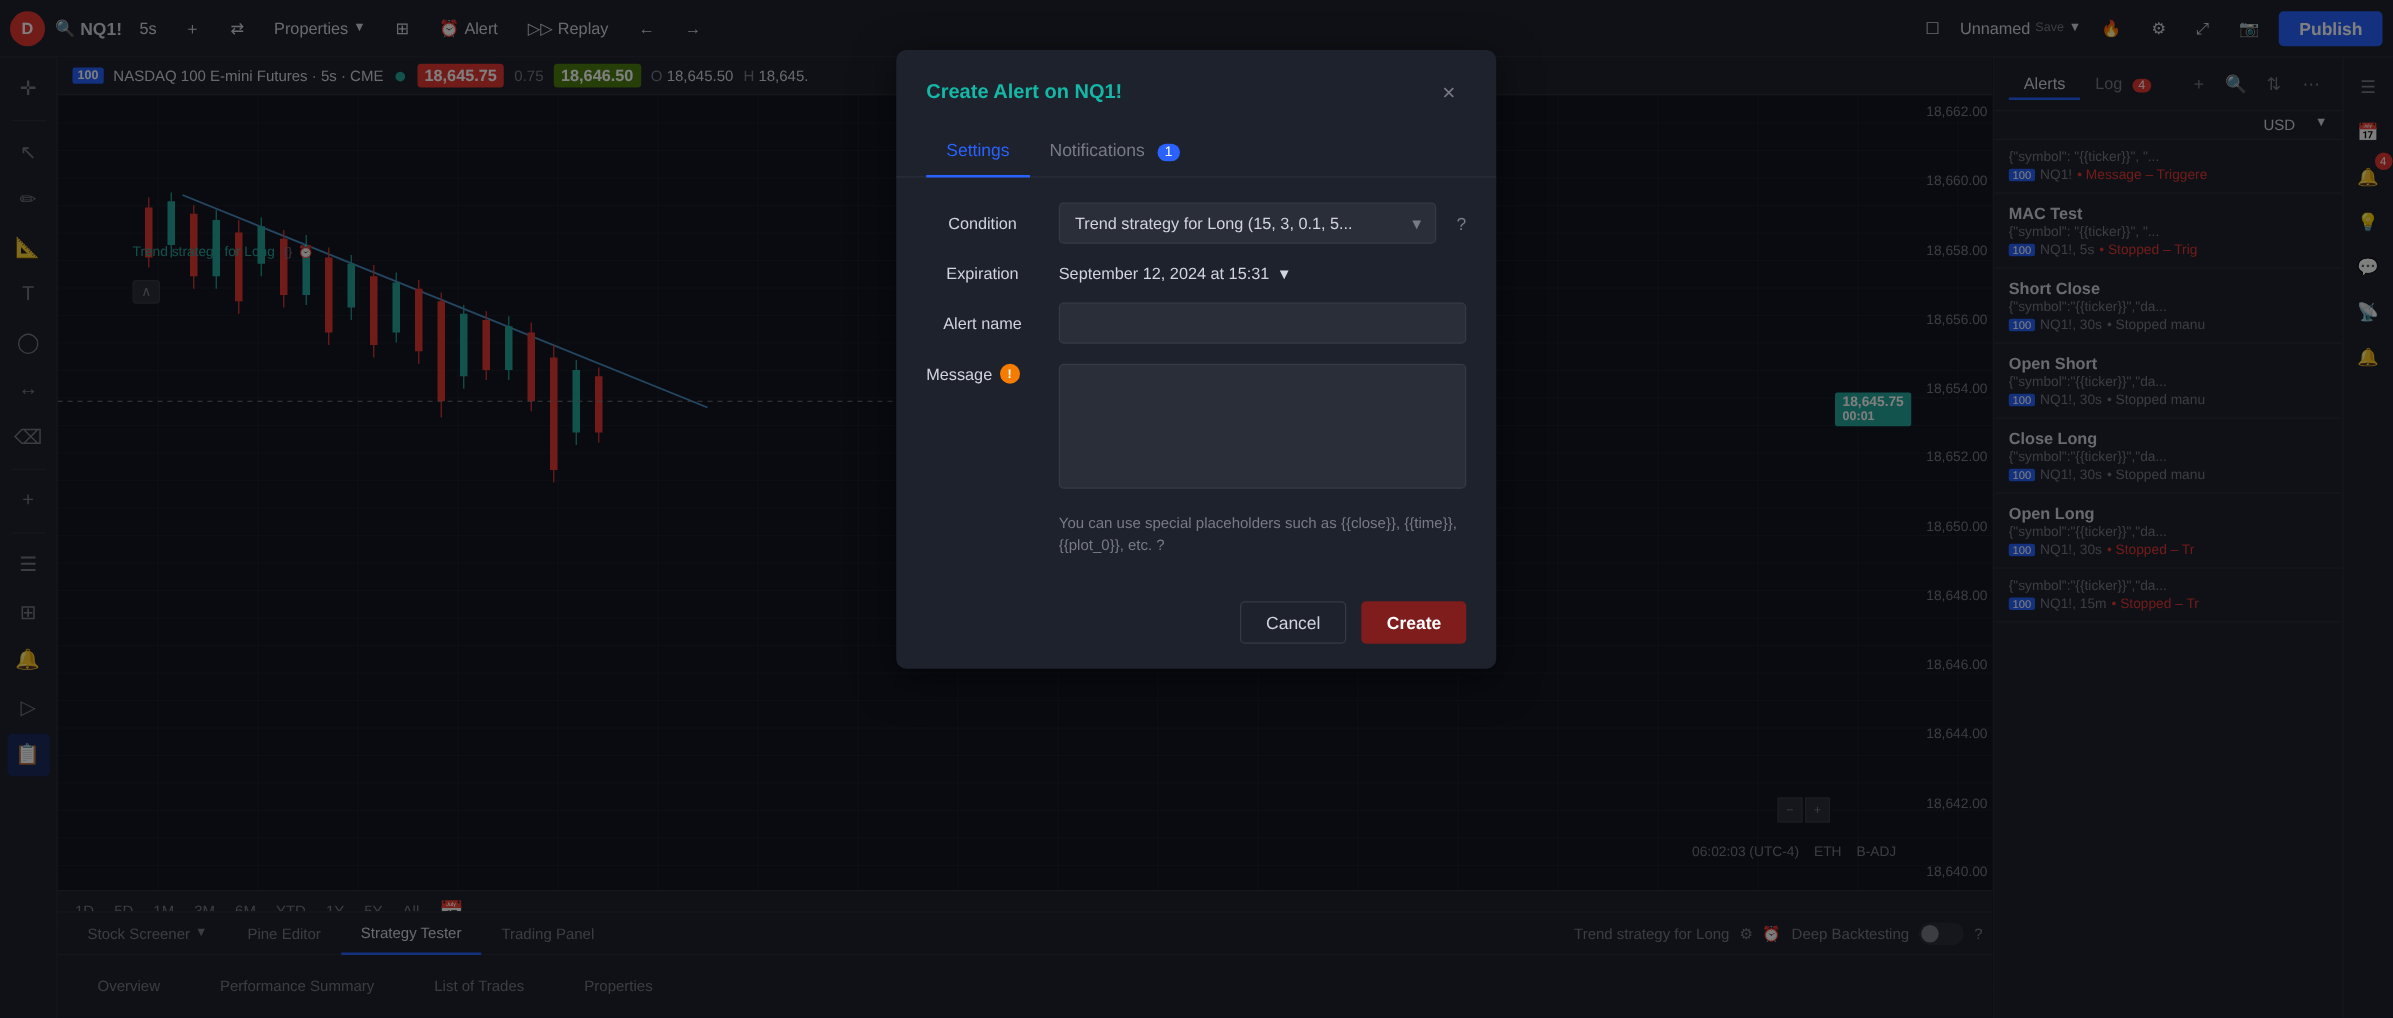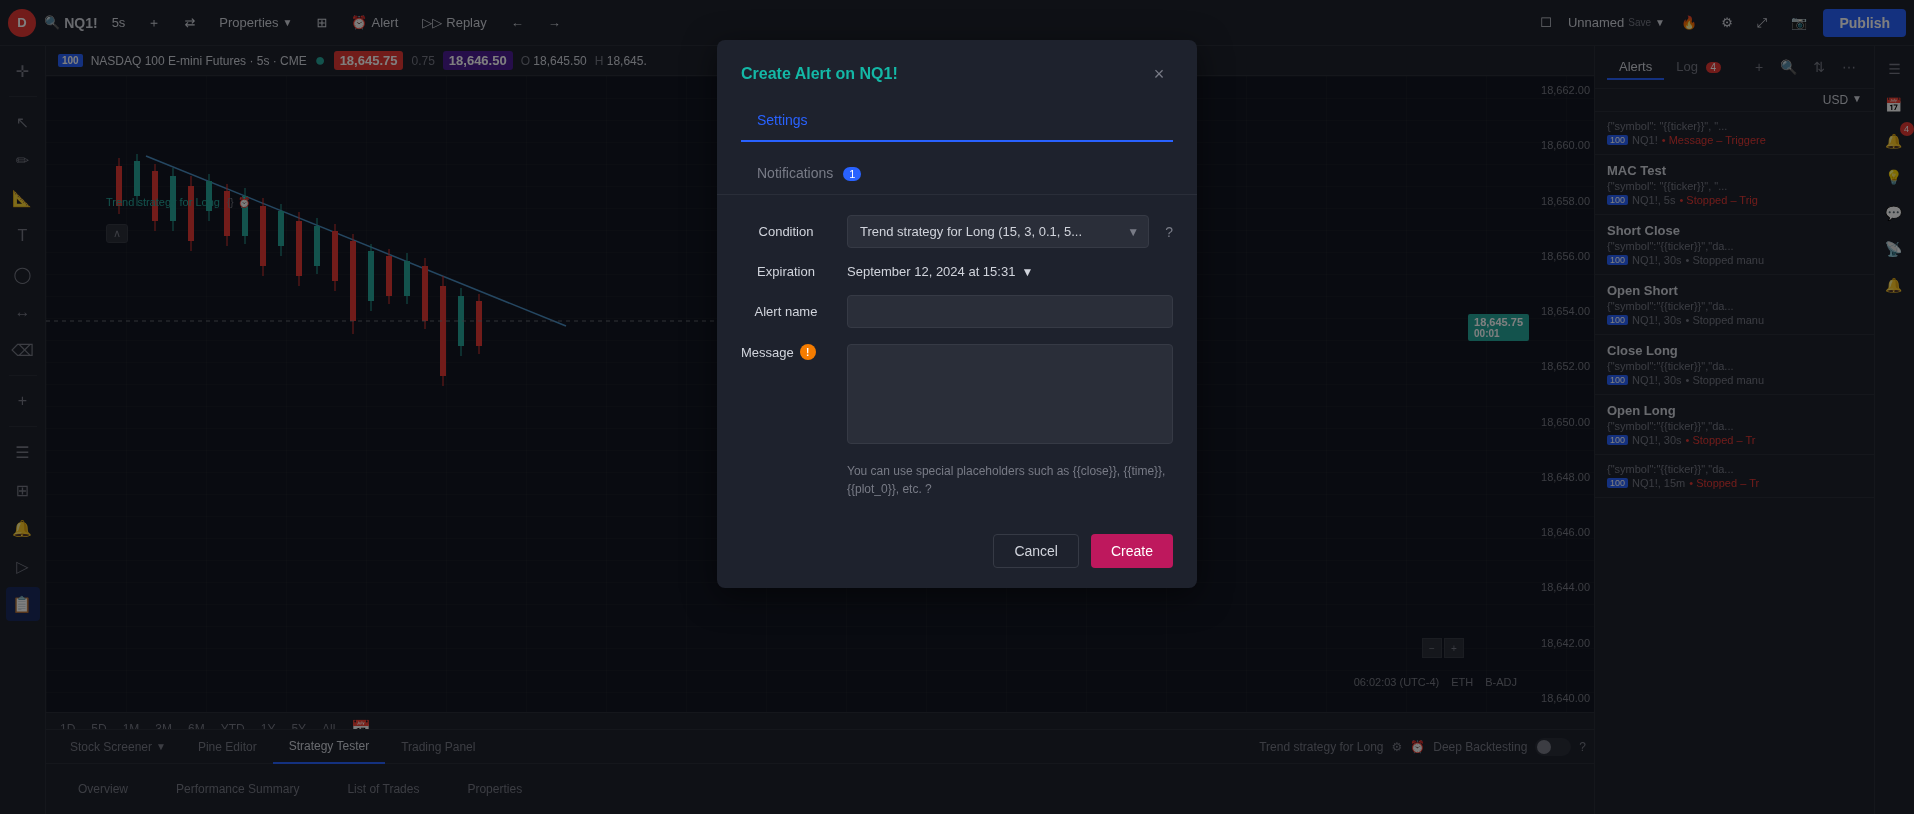--- a/index.html
+++ b/index.html
@@ -77,21 +77,21 @@
       border-radius: 2px; font-size: 10px; font-weight: bold;
     }
     .dot-green { color: #26a69a; font-size: 18px; }
 
     
     .price-label {
       display: inline-flex; align-items: center; padding: 2px 6px;
       border-radius: 3px; font-size: 13px; font-weight: 600;
     }
     .price-label.red { background: #e53935; color: white; }
-    .price-label.green { background: #4c1d95; color: white; }
+    .price-label.green { background: #4d7c0f; color: white; }
 
     
     .time-axis {
       position: absolute; bottom: 0; left: 0; right: 0; height: 24px;
       display: flex; align-items: center; gap: 40px;
       padding: 0 60px; font-size: 11px; color: #787b86;
       border-top: 1px solid #2a2e39;
     }
 
     
@@ -134,21 +134,21 @@
     .panel-actions { display: flex; gap: 4px; }
     .panel-action-btn {
       width: 26px; height: 26px; display: flex; align-items: center;
       justify-content: center; border-radius: 4px; cursor: pointer;
       color: #787b86; border: none; background: transparent; font-size: 14px;
     }
 
     
     .currency-row {
       display: flex; justify-content: flex-end;
-      padding: 4px 12px; border-bottom: 1px solid #2a2e39; gap: 4px;
+      padding: 4px 12px; border-bottom: 1px solid #2a2e39; gap: 16px;
       font-size: 12px; color: #d1d4dc;
     }
 
     
     .alerts-list { flex: 1; overflow-y: auto; }
     .alert-item {
       padding: 8px 12px; border-bottom: 1px solid #2a2e39; cursor: pointer;
     }
     .alert-item-title { font-size: 13px; color: #d1d4dc; font-weight: 600; margin-bottom: 2px; }
     .alert-item-code { font-size: 11px; color: #787b86; margin-bottom: 2px; }
@@ -179,21 +179,21 @@
     .modal-title { font-size: 16px; font-weight: 700; color: #14b8a6; }
     .modal-close {
       width: 28px; height: 28px; display: flex; align-items: center;
       justify-content: center; cursor: pointer; color: #787b86;
       border-radius: 4px; border: none; background: transparent; font-size: 18px;
     }
 
     
     .modal-tabs {
       display: flex; border-bottom: 1px solid #2a2e39;
-      padding: 0 24px; gap: 16px; flex-direction: column;
+      padding: 0 24px; gap: 0;
     }
     .modal-tab {
       padding: 8px 16px 12px; font-size: 14px; cursor: pointer;
       color: #787b86; border-bottom: 2px solid transparent;
       margin-bottom: -1px;
     }
     .modal-tab.active { color: #2962ff; border-bottom-color: #2962ff; }
     .modal-tab .notif-badge {
       background: #2962ff; color: white; border-radius: 10px;
       padding: 1px 6px; font-size: 11px; margin-left: 6px;
@@ -246,22 +246,22 @@
     .modal-footer {
       display: flex; justify-content: flex-end; gap: 12px;
       padding: 16px 24px 20px;
     }
     .btn-cancel {
       padding: 8px 20px; border-radius: 4px; border: 1px solid #363a45;
       background: transparent; color: #d1d4dc; font-size: 14px; cursor: pointer;
     }
     .btn-create {
       padding: 8px 20px; border-radius: 4px; border: none;
-      background: #be185d; color: white; font-size: 14px;
-      font-weight: 400; cursor: pointer;
+      background: #7f1d1d; color: white; font-size: 14px;
+      font-weight: 700; cursor: pointer;
     }
 
     
     .trend-label {
       position: absolute; top: 120px; left: 60px; font-size: 11px;
       color: #26a69a; cursor: pointer;
     }
     .collapse-btn {
       position: absolute; top: 148px; left: 60px;
       background: #2a2e39; border: 1px solid #363a45; border-radius: 3px;

